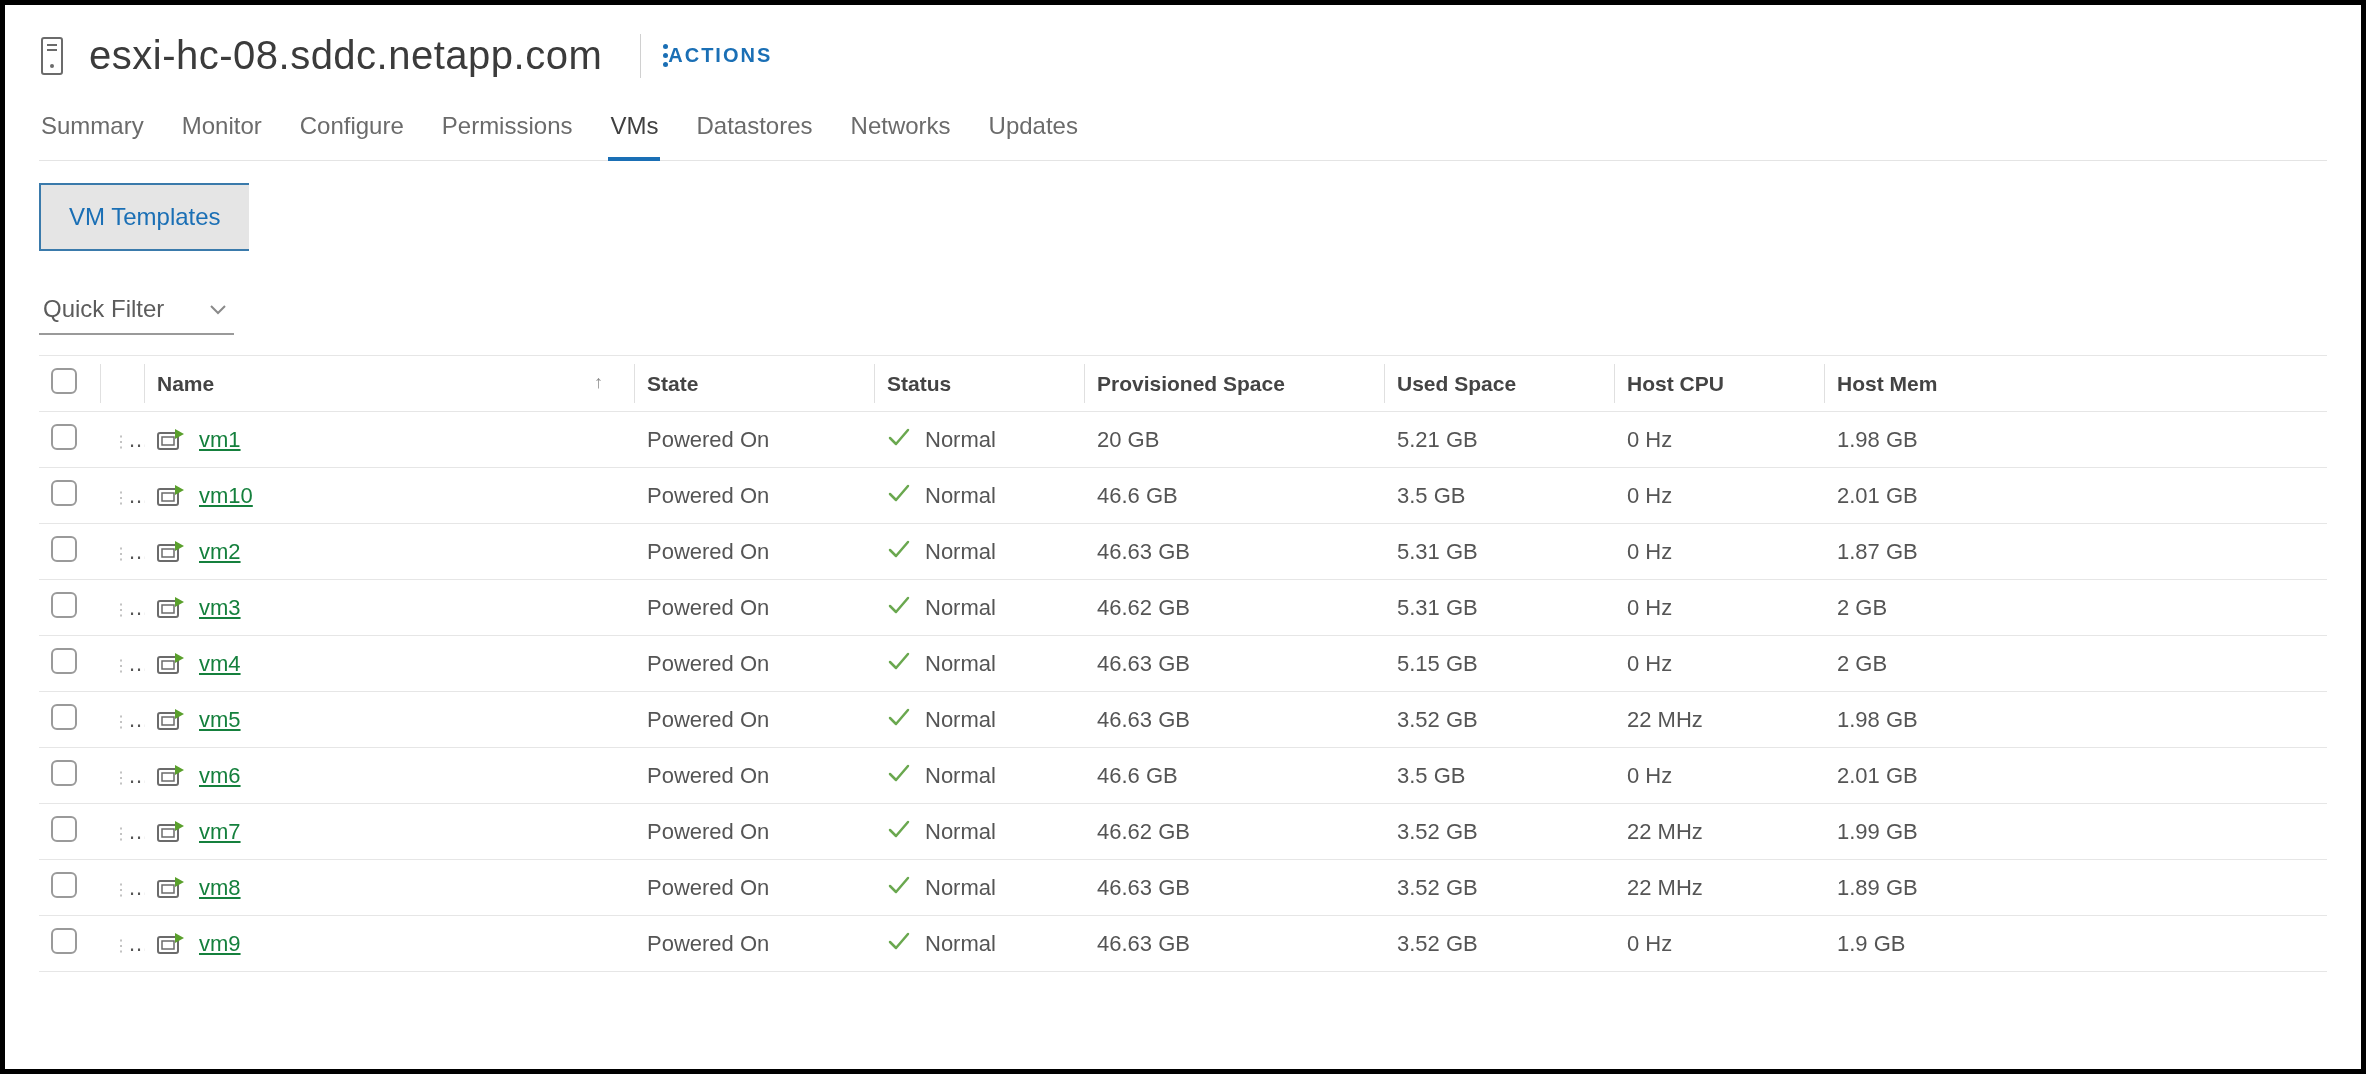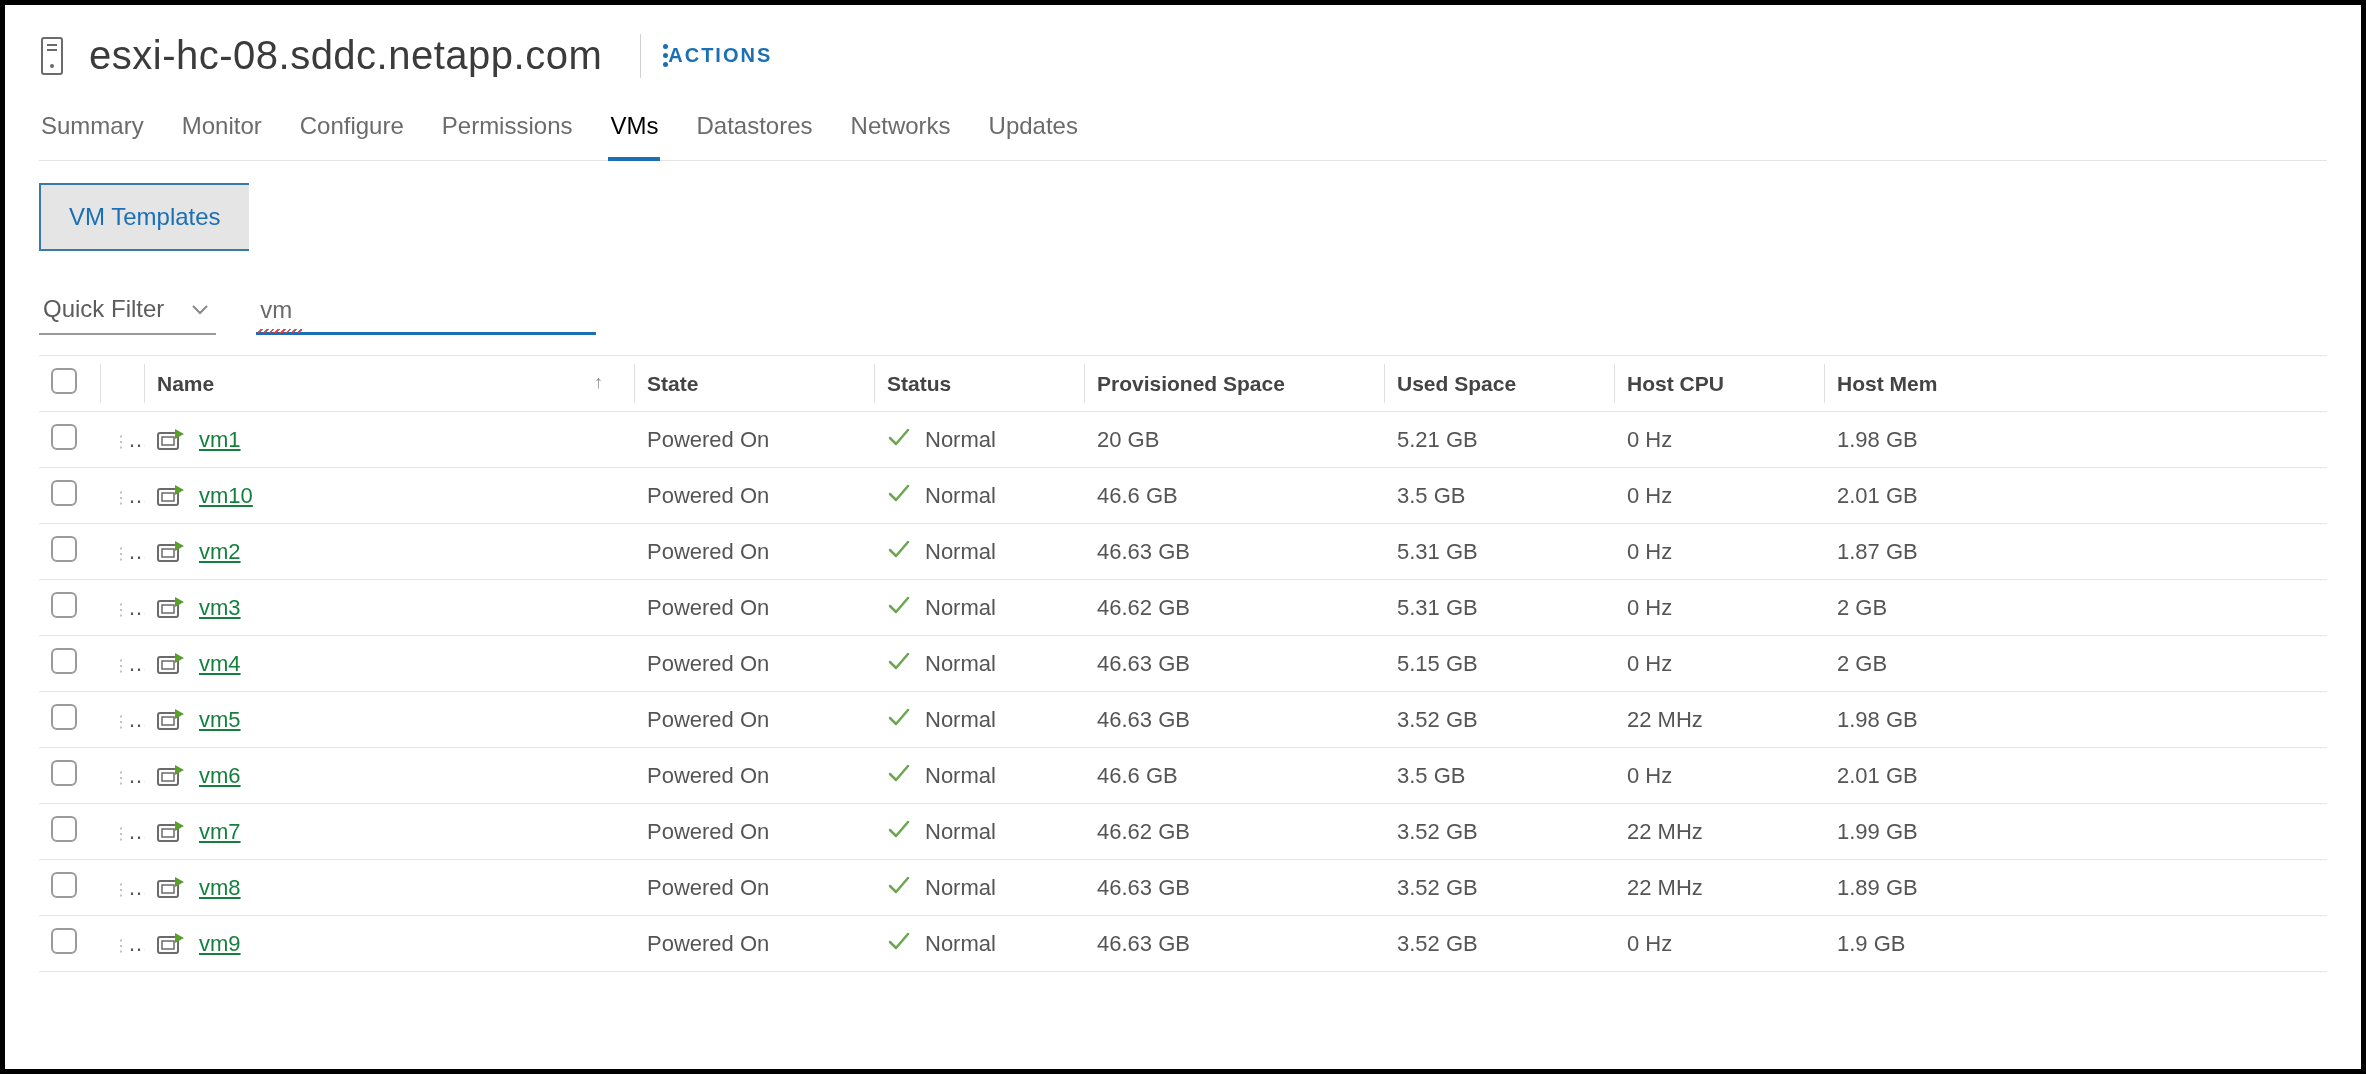--- a/index.html
+++ b/index.html
@@ -68,21 +68,21 @@
     margin-top:8px;
   }
   .tab {
     padding:14px 2px 20px 2px;
     color:#6b6b6b;
     font-size:24px;
     cursor:pointer;
     position:relative;
   }
   .tab.active {
-    color:#000000;
+    color:#404040;
   }
   .tab.active::after {
     content:"";
     position:absolute;
     left:0; right:0; bottom:-1px;
     height:4px;
     background:#1a6fb5;
   }
   
   .subtabs {
@@ -108,21 +108,21 @@
   .filterbar {
     display:flex;
     align-items:flex-end;
     gap:40px;
     margin-top:44px;
     margin-bottom:20px;
   }
   .quick-filter {
     display:flex;
     align-items:center;
-    gap:28px;
+    gap:46px;
     color:#5c5c5c;
     font-size:24px;
     border-bottom:2px solid #9a9a9a;
     padding:0 8px 10px 4px;
     cursor:pointer;
   }
   .quick-filter .chev { color:#8a8a8a; font-size:18px; }
   .filter-input {
     border:none;
     border-bottom:3px solid #1a6fb5;
@@ -245,24 +245,20 @@
       </div>
 
   <div class="filterbar">
     <div class="quick-filter">
       <span>Quick Filter</span>
       <span class="chev">
         <svg width="16" height="10" viewBox="0 0 16 10">
               <path d="M1 1 L8 8 L15 1" fill="none" stroke="#8a8a8a" stroke-width="2"></path>
             </svg>
       </span>
-    </div>
-    <div class="filter-wrap">
-      <input class="filter-input" type="text" value="vm" style="">
-      <span class="squiggle"></span>
     </div>
   </div>
 
   <table class="grid">
     <colgroup>
       <col class="c-check">
           <col class="c-drag">
           <col class="c-name">
           <col class="c-state">
           <col class="c-status">

